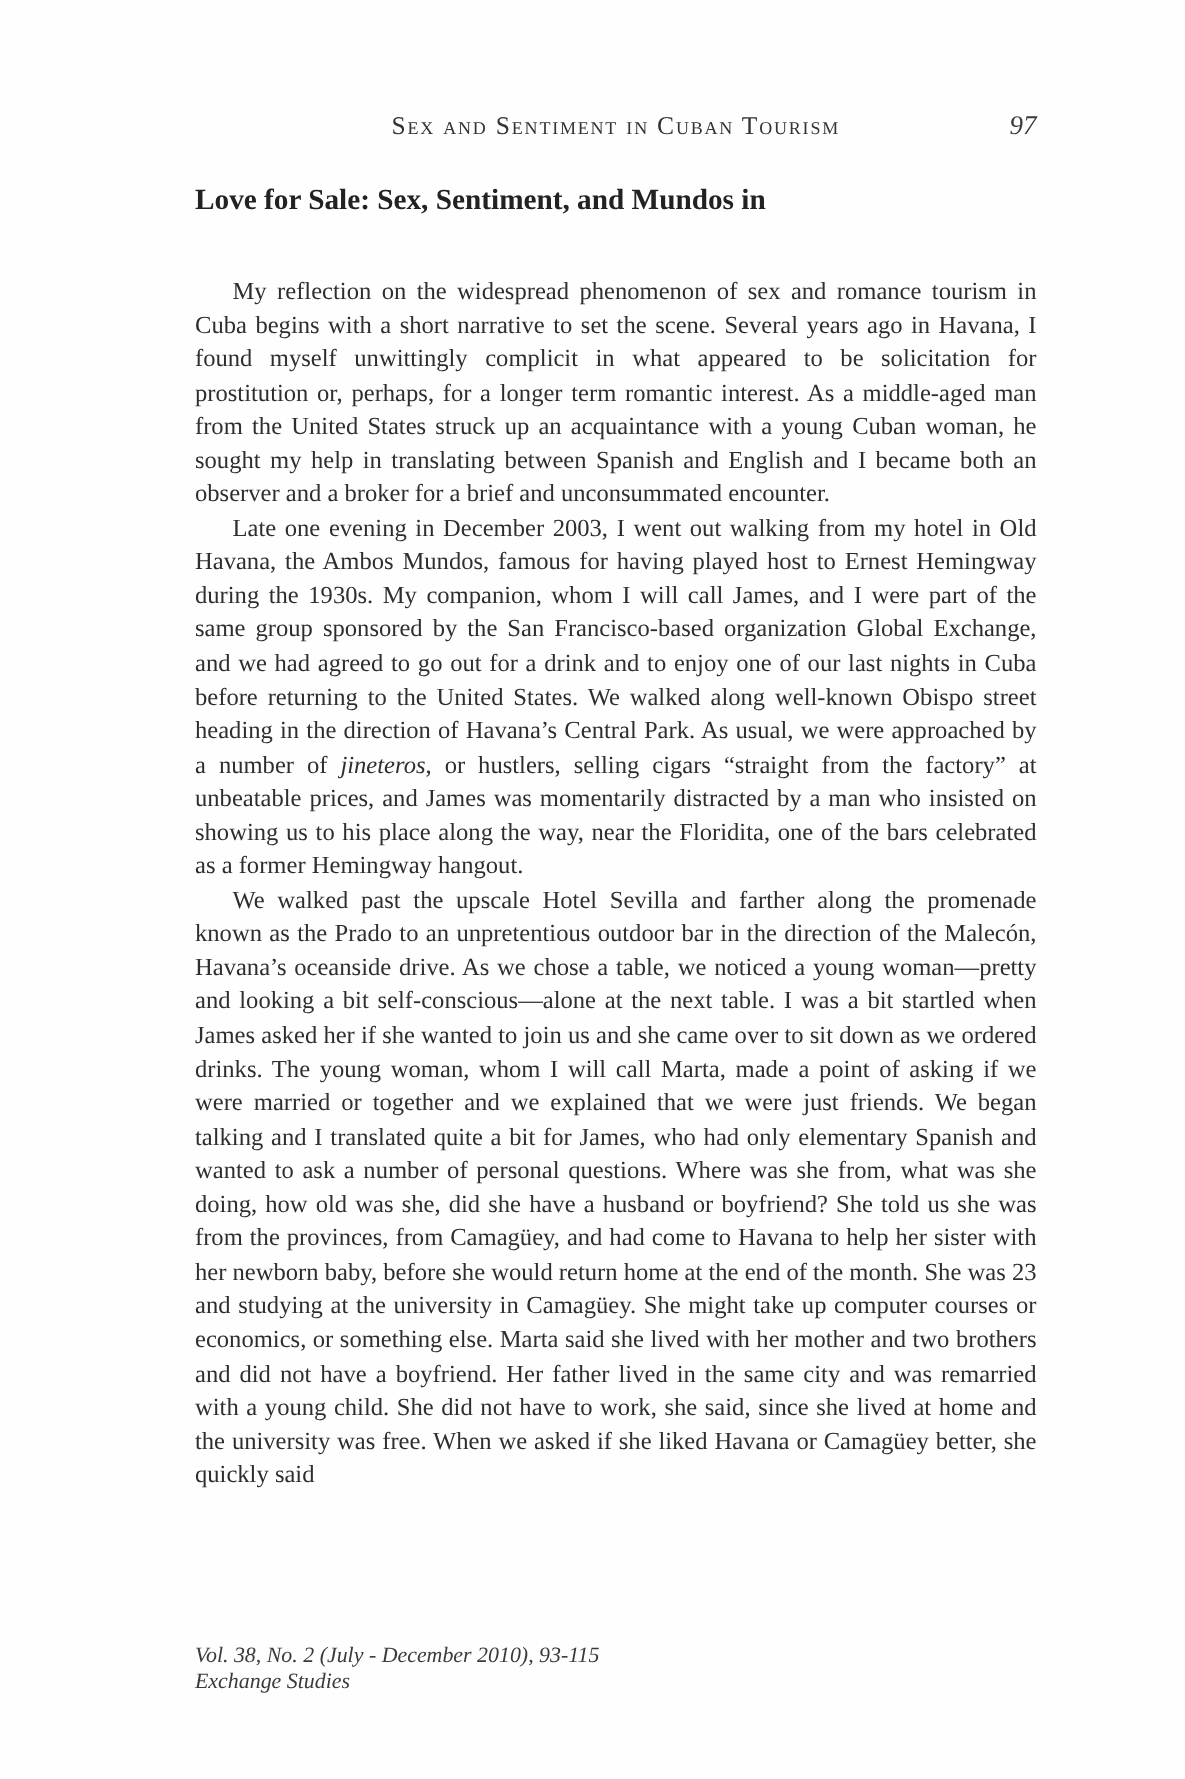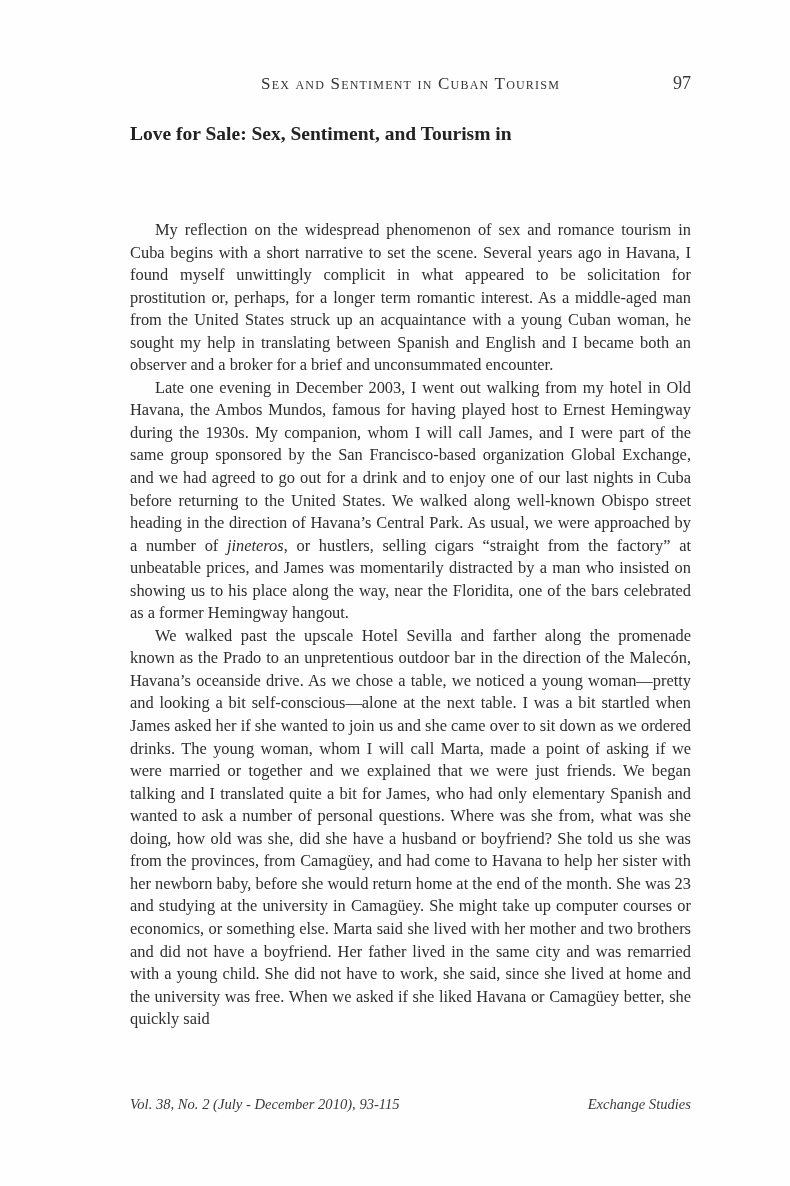--- a/index.html
+++ b/index.html
@@ -28,20 +28,21 @@
     color: #333333;
   }
   .running-head .page-num {
     position: absolute;
     right: 0;
     top: -1px;
     font-variant: normal;
     letter-spacing: 0;
     font-size: 18px;
     color: #3a3a3a;
+    font-style: italic;
   }
   .article-title {
     position: absolute;
     left: 130px;
     top: 120px;
     width: 561px;
     margin: 0;
     font-size: 19.5px;
     font-weight: bold;
     line-height: 27px;
@@ -50,54 +51,54 @@
   .article-title .t-line { display: block; }
   .body-text {
     position: absolute;
     left: 130px;
     top: 183px;
     width: 561px;
     font-size: 16.4px;
     line-height: 22.55px;
     text-align: justify;
     color: #2e2e2e;
-    margin-top: 36px;
   }
   .body-text p {
     margin: 0;
     text-indent: 25px;
   }
   .body-text .it {
     font-style: italic;
     font-family: Liberation Serif, serif;
   }
   .page-footer {
     position: absolute;
     left: 130px;
     width: 561px;
     top: 1096px;
     display: flex;
     justify-content: space-between;
     font-style: italic;
     font-size: 14.6px;
     color: #3a3a3a;
+    flex-direction: column;
   }
 </style>
 </head>
 <body>
 
 <div class="page">
 
   <header class="running-head">
     <span>Sex and Sentiment in Cuban Tourism</span>
     <span class="page-num">97</span>
   </header>
 
   <h1 class="article-title">
-    <span class="t-line">Love for Sale: Sex, Sentiment, and Tourism in</span>
+    <span class="t-line">Love for Sale: Sex, Sentiment, and Mundos in</span>
   </h1>
 
   <main class="body-text">
       <p><span>My reflection on the widespread phenomenon of sex and romance tourism in Cuba begins with a short narrative to set the scene. Several years ago in Havana, I found myself unwittingly complicit in what appeared to be solicitation for prostitution or, perhaps, for a longer term romantic interest. As a middle-aged man from the United States struck up an acquaintance with a young Cuban woman, he sought my help in translating between Spanish and English and I became both an observer and a broker for a brief and unconsummated encounter.</span></p>
       <p><span>Late one evening in December 2003, I went out walking from my hotel in Old Havana, the Ambos Mundos, famous for having played host to Ernest Hemingway during the 1930s. My companion, whom I will call James, and I were part of the same group sponsored by the San Francisco-based organization Global Exchange, and we had agreed to go out for a drink and to enjoy one of our last nights in Cuba before returning to the United States. We walked along well-known Obispo street heading in the direction of Havana’s Central Park. As usual, we were approached by a number of </span><span class="it">jineteros</span><span>, or hustlers, selling cigars “straight from the factory” at unbeatable prices, and James was momentarily distracted by a man who insisted on showing us to his place along the way, near the Floridita, one of the bars celebrated as a former Hemingway hangout.</span></p>
       <p><span>We walked past the upscale Hotel Sevilla and farther along the promenade known as the Prado to an unpretentious outdoor bar in the direction of the Malecón, Havana’s oceanside drive. As we chose a table, we noticed a young woman—pretty and looking a bit self-conscious—alone at the next table. I was a bit startled when James asked her if she wanted to join us and she came over to sit down as we ordered drinks. The young woman, whom I will call Marta, made a point of asking if we were married or together and we explained that we were just friends. We began talking and I translated quite a bit for James, who had only elementary Spanish and wanted to ask a number of personal questions. Where was she from, what was she doing, how old was she, did she have a husband or boyfriend? She told us she was from the provinces, from Camagüey, and had come to Havana to help her sister with her newborn baby, before she would return home at the end of the month. She was 23 and studying at the university in Camagüey. She might take up computer courses or economics, or something else. Marta said she lived with her mother and two brothers and did not have a boyfriend. Her father lived in the same city and was remarried with a young child. She did not have to work, she said, since she lived at home and the university was free. When we asked if she liked Havana or Camagüey better, she quickly said</span></p>
     </main>
 
   <footer class="page-footer">
     <span>Vol. 38, No. 2 (July - December 2010), 93-115</span>

